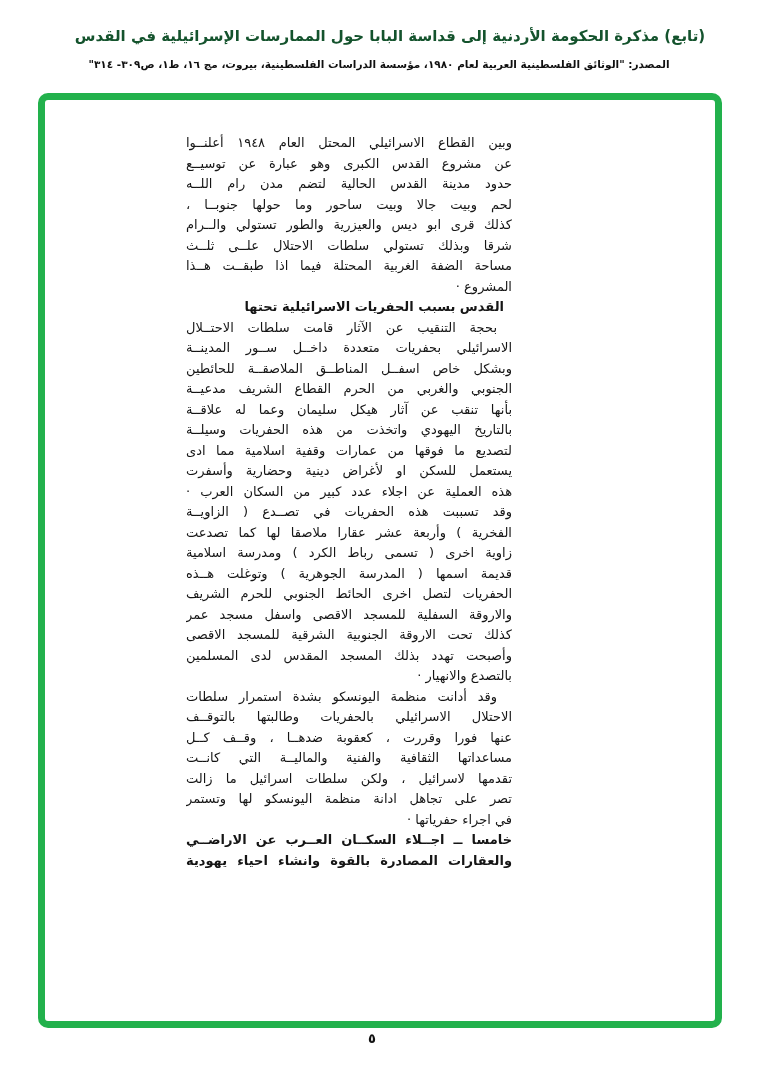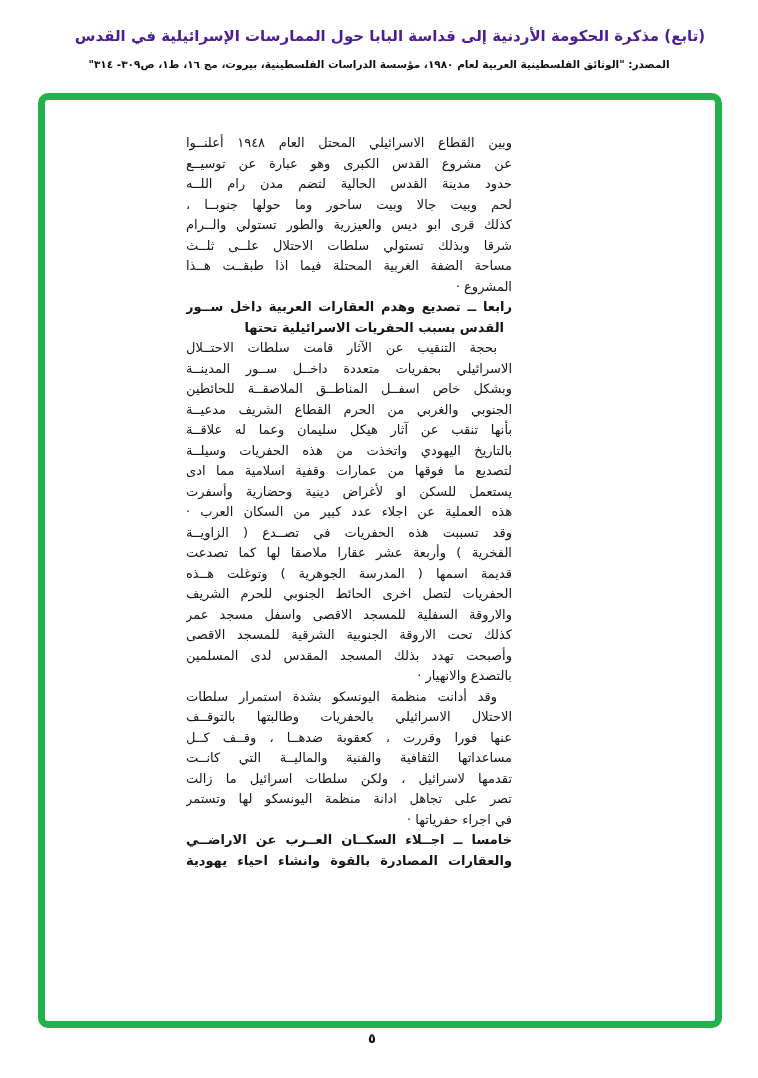--- a/index.html
+++ b/index.html
@@ -18,21 +18,21 @@
 
   .page-title {
     position: absolute;
     top: 27px;
     left: 0;
     right: 0;
     text-align: center;
     direction: rtl;
     font-size: 15px;
     font-weight: bold;
-    color: #4c1d95;
+    color: #14532d;
     padding-left: 22px;
   }
 
   .source-line {
     position: absolute;
     top: 58px;
     left: 0;
     right: 0;
     text-align: center;
     direction: rtl;
@@ -102,33 +102,33 @@
 
 <div class="doc-body">
     <div class="line j">وبين القطاع الاسرائيلي المحتل العام ١٩٤٨ أعلنــوا</div>
     <div class="line j">عن مشروع القدس الكبرى وهو عبارة عن توسيــع</div>
     <div class="line j">حدود مدينة القدس الحالية لتضم مدن رام اللــه</div>
     <div class="line j">لحم وبيت جالا وبيت ساحور وما حولها جنوبــا ،</div>
     <div class="line j">كذلك قرى ابو ديس والعيزرية والطور تستولي والــرام</div>
     <div class="line j">شرقا وبذلك تستولي سلطات الاحتلال علــى ثلــث</div>
     <div class="line j">مساحة الضفة الغربية المحتلة فيما اذا طبقــت هــذا</div>
     <div class="line r">المشروع ·</div>
-    <div class="line hj">رابعا ــ تصديع وهدم العقارات العربية داخل ســور</div>
     <div class="line hr">القدس بسبب الحفريات الاسرائيلية تحتها</div>
     <div class="line ij">بحجة التنقيب عن الآثار قامت سلطات الاحتــلال</div>
     <div class="line j">الاسرائيلي بحفريات متعددة داخــل ســور المدينــة</div>
     <div class="line j">وبشكل خاص اسفــل المناطــق الملاصقــة للحائطين</div>
     <div class="line j">الجنوبي والغربي من الحرم القطاع الشريف مدعيــة</div>
     <div class="line j">بأنها تنقب عن آثار هيكل سليمان وعما له علاقــة</div>
     <div class="line j">بالتاريخ اليهودي واتخذت من هذه الحفريات وسيلــة</div>
     <div class="line j">لتصديع ما فوقها من عمارات وقفية اسلامية مما ادى</div>
     <div class="line j">يستعمل للسكن او لأغراض دينية وحضارية وأسفرت</div>
     <div class="line j">هذه العملية عن اجلاء عدد كبير من السكان العرب ·</div>
     <div class="line j">وقد تسببت هذه الحفريات في تصــدع ( الزاويــة</div>
     <div class="line j">الفخرية ) وأربعة عشر عقارا ملاصقا لها كما تصدعت</div>
+    <div class="line j">زاوية اخرى ( تسمى رباط الكرد ) ومدرسة اسلامية</div>
     <div class="line j">قديمة اسمها ( المدرسة الجوهرية ) وتوغلت هــذه</div>
     <div class="line j">الحفريات لتصل اخرى الحائط الجنوبي للحرم الشريف</div>
     <div class="line j">والاروقة السفلية للمسجد الاقصى واسفل مسجد عمر</div>
     <div class="line j">كذلك تحت الاروقة الجنوبية الشرقية للمسجد الاقصى</div>
     <div class="line j">وأصبحت تهدد بذلك المسجد المقدس لدى المسلمين</div>
     <div class="line r">بالتصدع والانهيار ·</div>
     <div class="line ij">وقد أدانت منظمة اليونسكو بشدة استمرار سلطات</div>
     <div class="line j">الاحتلال الاسرائيلي بالحفريات وطالبتها بالتوقــف</div>
     <div class="line j">عنها فورا وقررت ، كعقوبة ضدهــا ، وقــف كــل</div>
     <div class="line j">مساعداتها الثقافية والفنية والماليــة التي كانــت</div>

